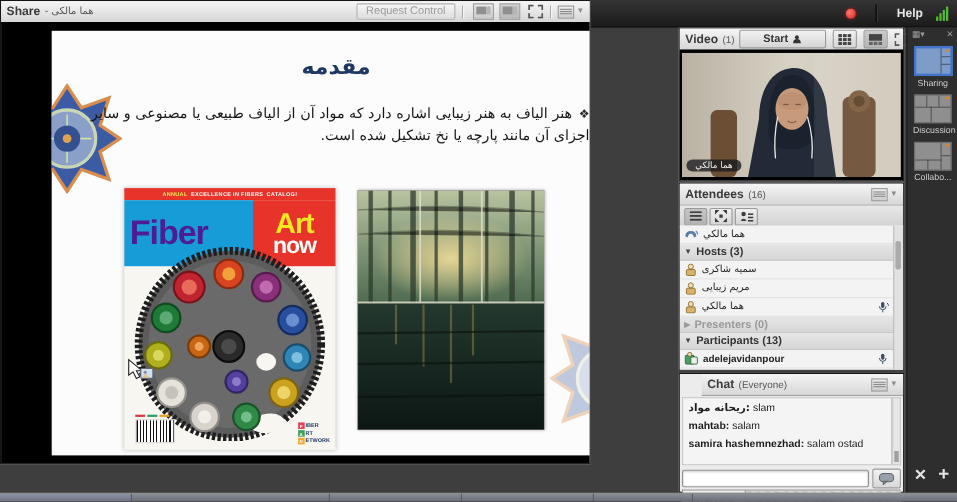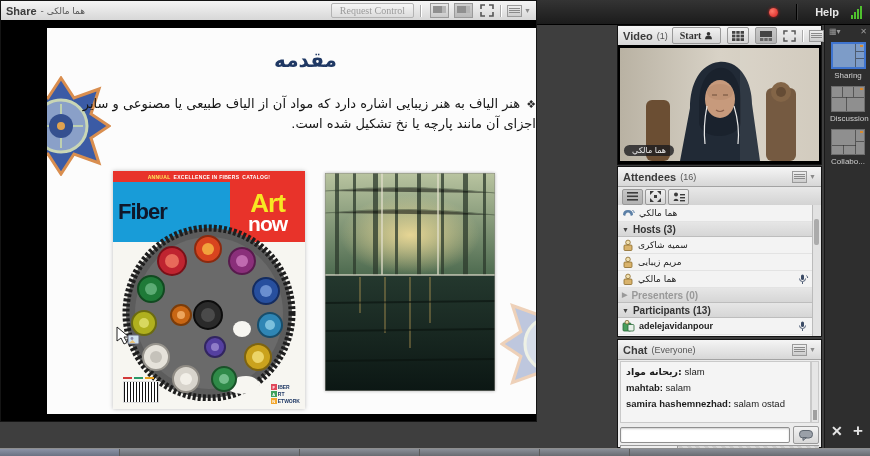--- a/index.html
+++ b/index.html
@@ -30,21 +30,21 @@
     margin-right:12px;box-shadow:0 0 3px #d81e1e;}
   #help-label{font-size:11px;font-weight:bold;margin:0 12px;}
   #signal{display:flex;align-items:flex-end;gap:1px;margin-right:8px;}
   #signal i{display:block;width:2px;background:#4fc12e;}
 
   
   .pod{position:absolute;background:#ececec;border:1px solid #141414;box-sizing:border-box;}
   .pod-h{height:19px;background:linear-gradient(#f5f5f5,#d7d7d7);border-bottom:1px solid #a3a3a3;
     display:flex;align-items:center;padding:0 5px;font-size:11px;font-weight:bold;color:#3b3b3b;}
   .pod-count{font-weight:normal;font-size:9px;color:#555;margin-left:4px;}
-  .pod-menu{margin-left:auto;display:flex;align-items:center;gap:2px;color:#8a8a8a;font-size:7px;font-family:Liberation Serif, serif;}
+  .pod-menu{margin-left:auto;display:flex;align-items:center;gap:2px;color:#8a8a8a;font-size:7px;}
   .pod-menu .box{width:11px;height:8px;border:1px solid #9a9a9a;background:linear-gradient(#eee,#ccc);
     display:flex;flex-direction:column;justify-content:center;gap:1px;padding:1px;}
   .pod-menu .box i{display:block;height:1px;background:#8a8a8a;}
   .vdiv{width:1px;height:12px;background:#aaa;box-shadow:1px 0 0 #fff;margin:0 4px;}
 
   
   #share-pod{left:0;top:25;width:537px;height:422px;}
   #share-title-suffix{font-size:9px;font-weight:normal;color:#555;margin-left:4px;}
   #request-control{height:15px;padding:0 8px;font-size:10px;color:#9b9b9b;
     background:linear-gradient(#f6f6f6,#dcdcdc);border:1px solid #b3b3b3;border-radius:2px;line-height:14px;}
@@ -68,21 +68,21 @@
 
   
   #magazine{position:absolute;left:66px;top:143px;width:192px;height:238px;background:#f7f6f1;
     box-shadow:0 0 4px rgba(0,0,0,.25);}
   #mag-banner{height:11px;background:#e8332a;display:flex;align-items:center;justify-content:center;
     gap:3px;font-size:5px;font-weight:bold;letter-spacing:.3px;}
   #mag-banner .y{color:#ffe95e;} #mag-banner .w{color:#fff;}
   #mag-head{display:flex;height:60px;}
   #mag-head .blue{flex:1.5;background:#189cd8;display:flex;align-items:center;padding-left:5px;}
   #mag-head .red{flex:1;background:#e8332a;display:flex;flex-direction:column;align-items:center;justify-content:center;}
-  .fiber-word{color:#0f172a;font-weight:bold;font-size:22px;letter-spacing:-1px;}
+  .fiber-word{color:#4c1d95;font-weight:bold;font-size:31px;letter-spacing:-1px;}
   .art-word{color:#f7e723;font-weight:bold;font-size:26px;line-height:22px;letter-spacing:-1px;}
   .now-word{color:#fff;font-weight:bold;font-size:21px;line-height:19px;letter-spacing:-1px;}
   #palette{position:absolute;left:5px;top:48px;}
   #mag-dashes{position:absolute;left:10px;bottom:30px;display:flex;gap:2px;}
   #mag-dashes i{display:block;width:9px;height:2px;}
   #barcode{position:absolute;left:10px;bottom:6px;width:34px;height:20px;
     background:repeating-linear-gradient(90deg,#111 0 1px,#fff 1px 3px);border:1px solid #ddd;}
   #fan-logo{position:absolute;right:5px;bottom:5px;display:flex;flex-direction:column;gap:1px;}
   .fan-row{display:flex;align-items:center;gap:1px;font-size:5px;font-weight:bold;color:#1f3864;}
   .fan-box{width:6px;height:6px;color:#fff;display:flex;align-items:center;justify-content:center;font-size:4px;}
@@ -90,21 +90,21 @@
   
   #artwork{position:absolute;left:278px;top:145px;width:170px;height:218px;box-shadow:0 0 3px rgba(0,0,0,.3);}
 
   
   #cursor{position:absolute;left:68px;top:298px;width:26px;height:22px;}
 
   
   #video-pod{left:617px;top:25px;width:205px;height:140px;}
   .tool-btn{height:15px;border:1px solid #999;background:linear-gradient(#f2f2f2,#d5d5d5);
     border-radius:2px;display:flex;align-items:center;justify-content:center;gap:3px;
-    font-size:10px;font-weight:bold;color:#333;padding:0 7px;margin-left:4px;}
+    font-size:10px;font-weight:bold;color:#333;padding:0 21px;margin-left:4px;}
   .tool-btn.icon-only{width:20px;padding:0;}
   .tool-btn.pressed{background:linear-gradient(#c9c9c9,#b5b5b5);}
   #video-stage{position:absolute;left:0;top:19px;right:0;bottom:0;background:#000;overflow:hidden;}
   #video-img{position:absolute;left:2px;top:3px;}
   #video-badge{position:absolute;left:6px;bottom:8px;background:rgba(25,25,30,.78);color:#eee;
     font-size:8px;padding:1px 8px;border-radius:8px;}
 
   #attendees-pod{left:617px;top:166px;width:205px;height:171px;}
   #att-toolbar{height:19px;background:linear-gradient(#e8e8e8,#d2d2d2);border-bottom:1px solid #a8a8a8;
     display:flex;align-items:center;padding:0 4px;gap:2px;}
@@ -117,21 +117,21 @@
   .att-row .nm{font-size:9px;}
   .att-row .right-ic{margin-left:auto;margin-right:8px;}
   .sec-row{height:14px;display:flex;align-items:center;gap:4px;padding:0 4px;
     background:linear-gradient(#e6e6e6,#d6d6d6);border-bottom:1px solid #bdbdbd;
     font-size:10px;font-weight:bold;color:#333;}
   .sec-row .tri{font-size:7px;color:#444;}
   .sec-row.dim{color:#999;} .sec-row.dim .tri{color:#999;}
   #att-scroll{position:absolute;right:0;top:38px;width:8px;bottom:0;background:#e2e2e2;border-left:1px solid #bbb;}
   #att-thumb{position:absolute;left:1px;top:14px;width:5px;height:26px;background:#ababab;border-radius:2px;}
 
-  #chat-pod{left:617px;top:339px;width:205px;height:109px;}
+  #chat-pod{left:617px;top:339px;width:205px;height:109px;padding-left:20px;}
   #chat-scope{font-weight:normal;font-size:9px;color:#555;margin-left:4px;}
   #chat-msgs{position:absolute;left:2px;top:21px;right:10px;height:62px;background:#f4f4f4;
     border:1px solid #c9c9c9;padding:4px 5px;box-sizing:border-box;}
   .chat-msg{font-size:9.5px;color:#1c1c1c;margin-bottom:5px;}
   .chat-msg b{font-weight:bold;}
   #chat-scroll{position:absolute;right:2px;top:21px;width:8px;height:62px;background:#e6e6e6;border:1px solid #c9c9c9;box-sizing:border-box;}
   #chat-thumb{position:absolute;left:1px;bottom:2px;width:4px;height:10px;background:#9f9f9f;}
   #chat-input-row{position:absolute;left:2px;right:2px;top:86px;height:18px;display:flex;gap:3px;align-items:center;}
   #chat-input{flex:1;height:14px;border:1px solid #8f8f8f;background:#fff;border-radius:2px;
     box-shadow:inset 0 1px 2px rgba(0,0,0,.2);font-size:10px;padding:0 4px;outline:none;}

